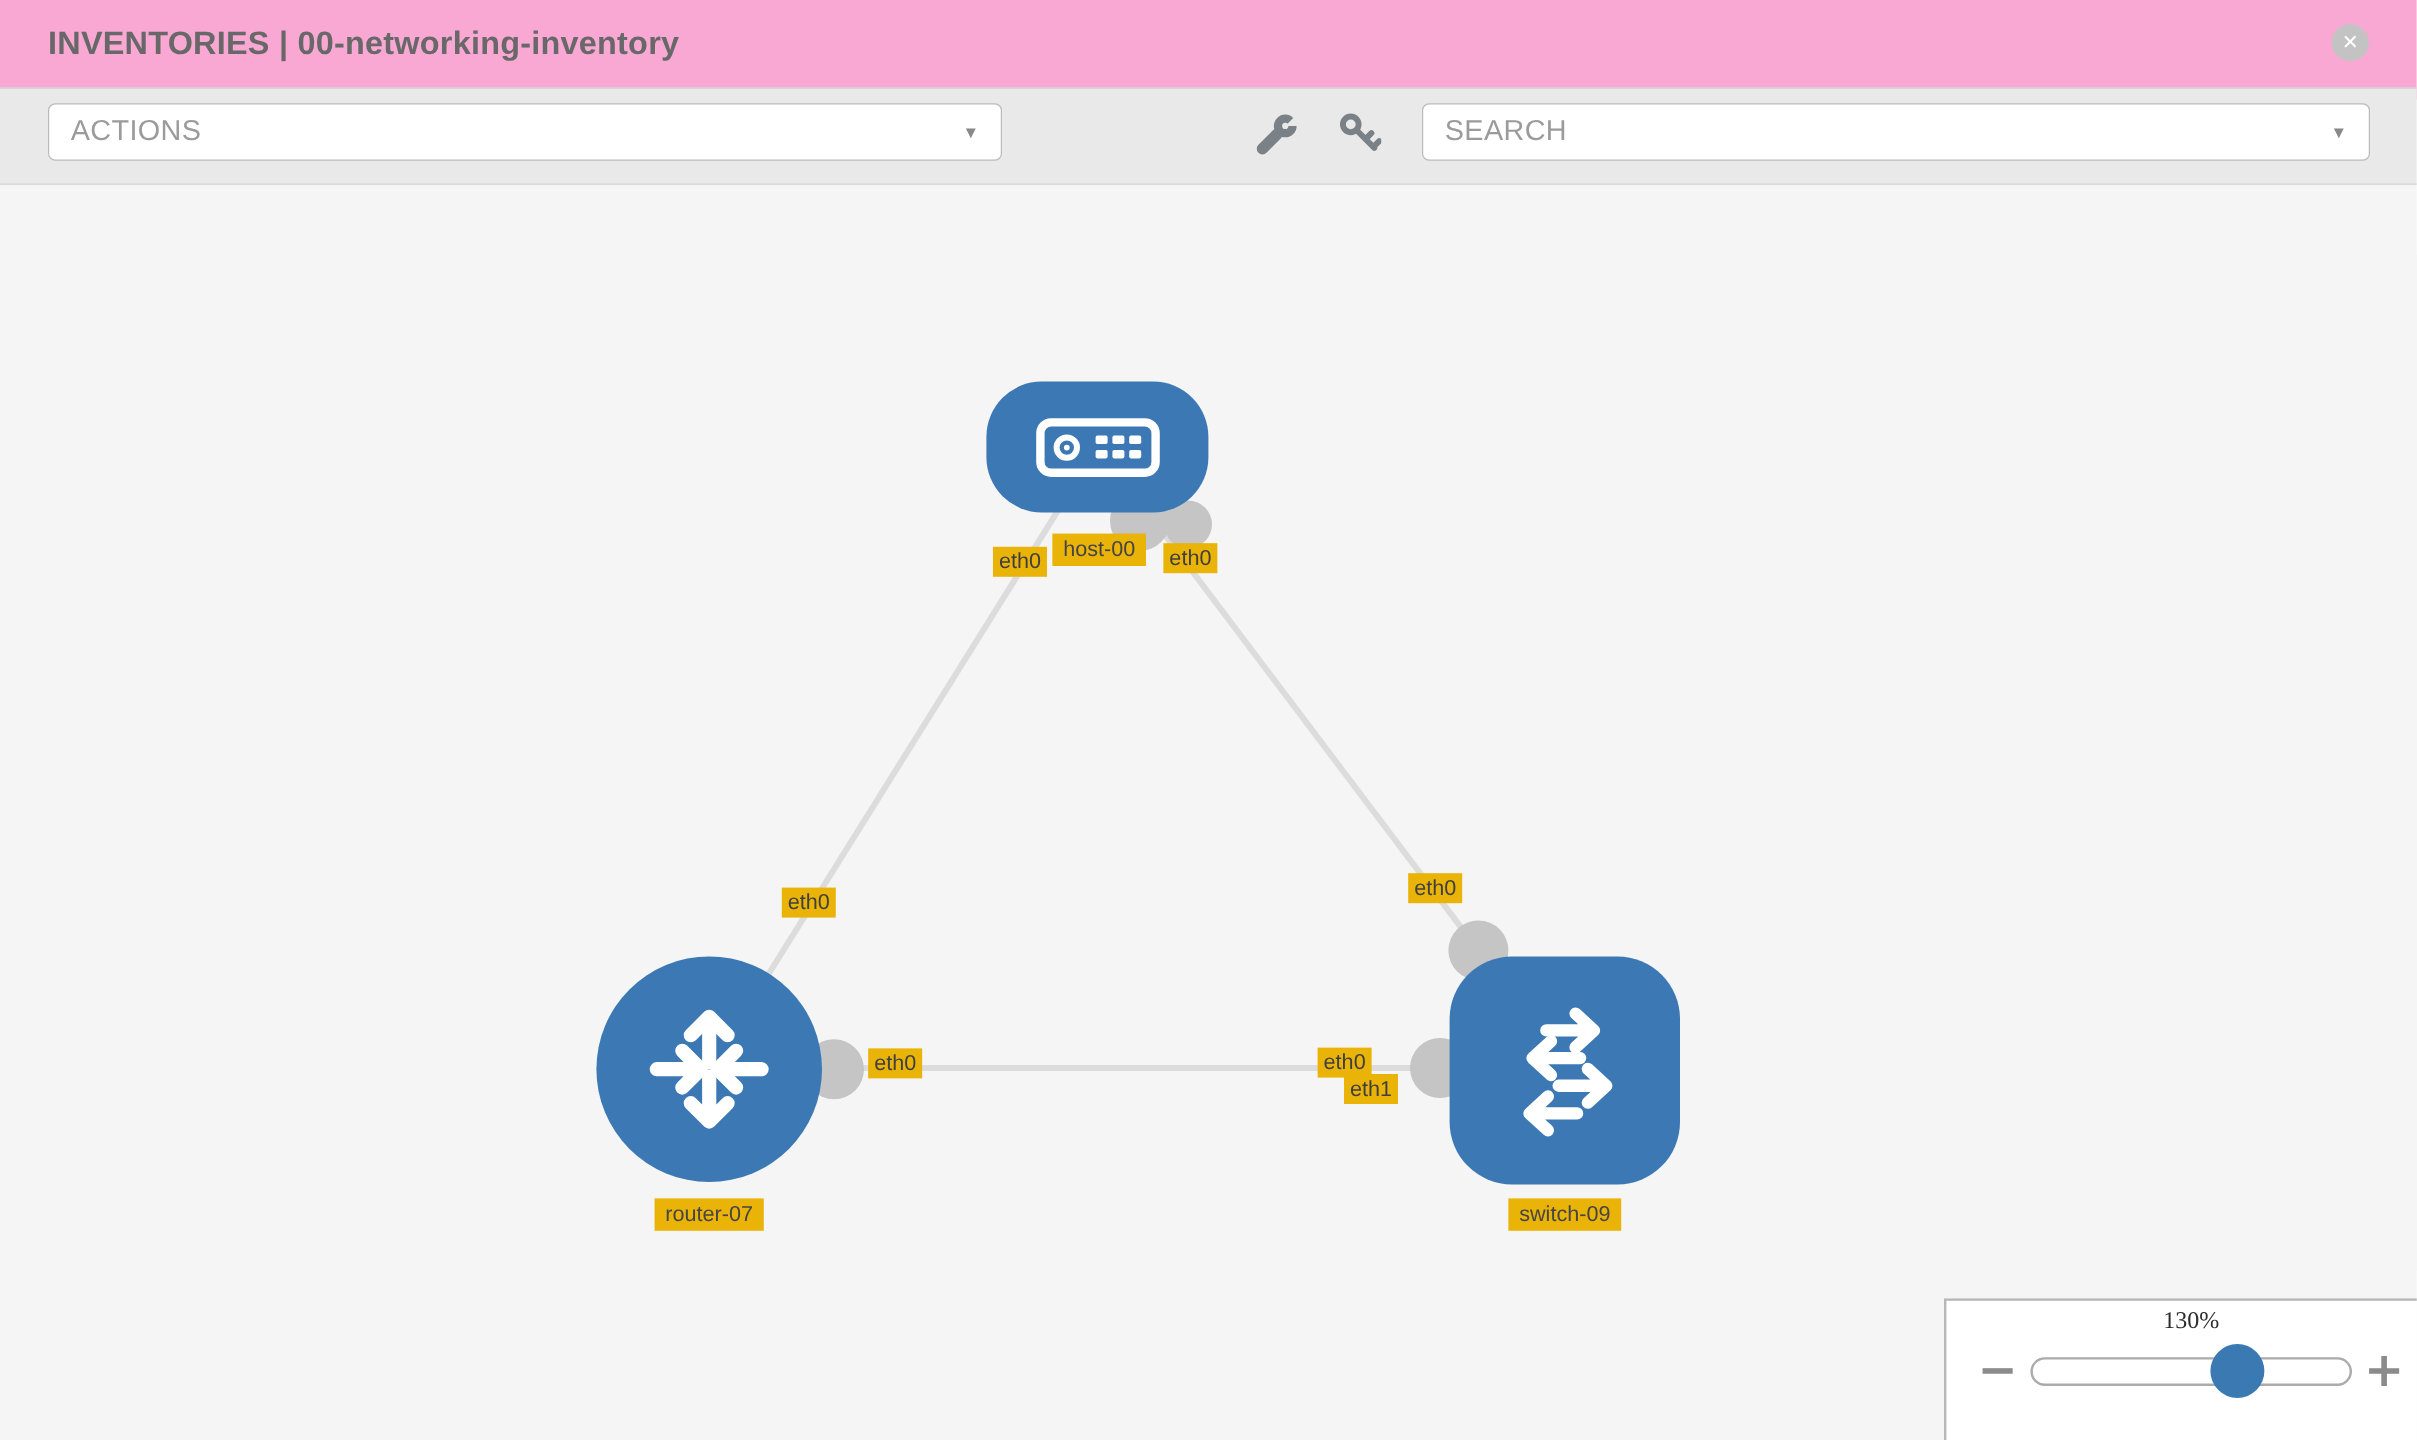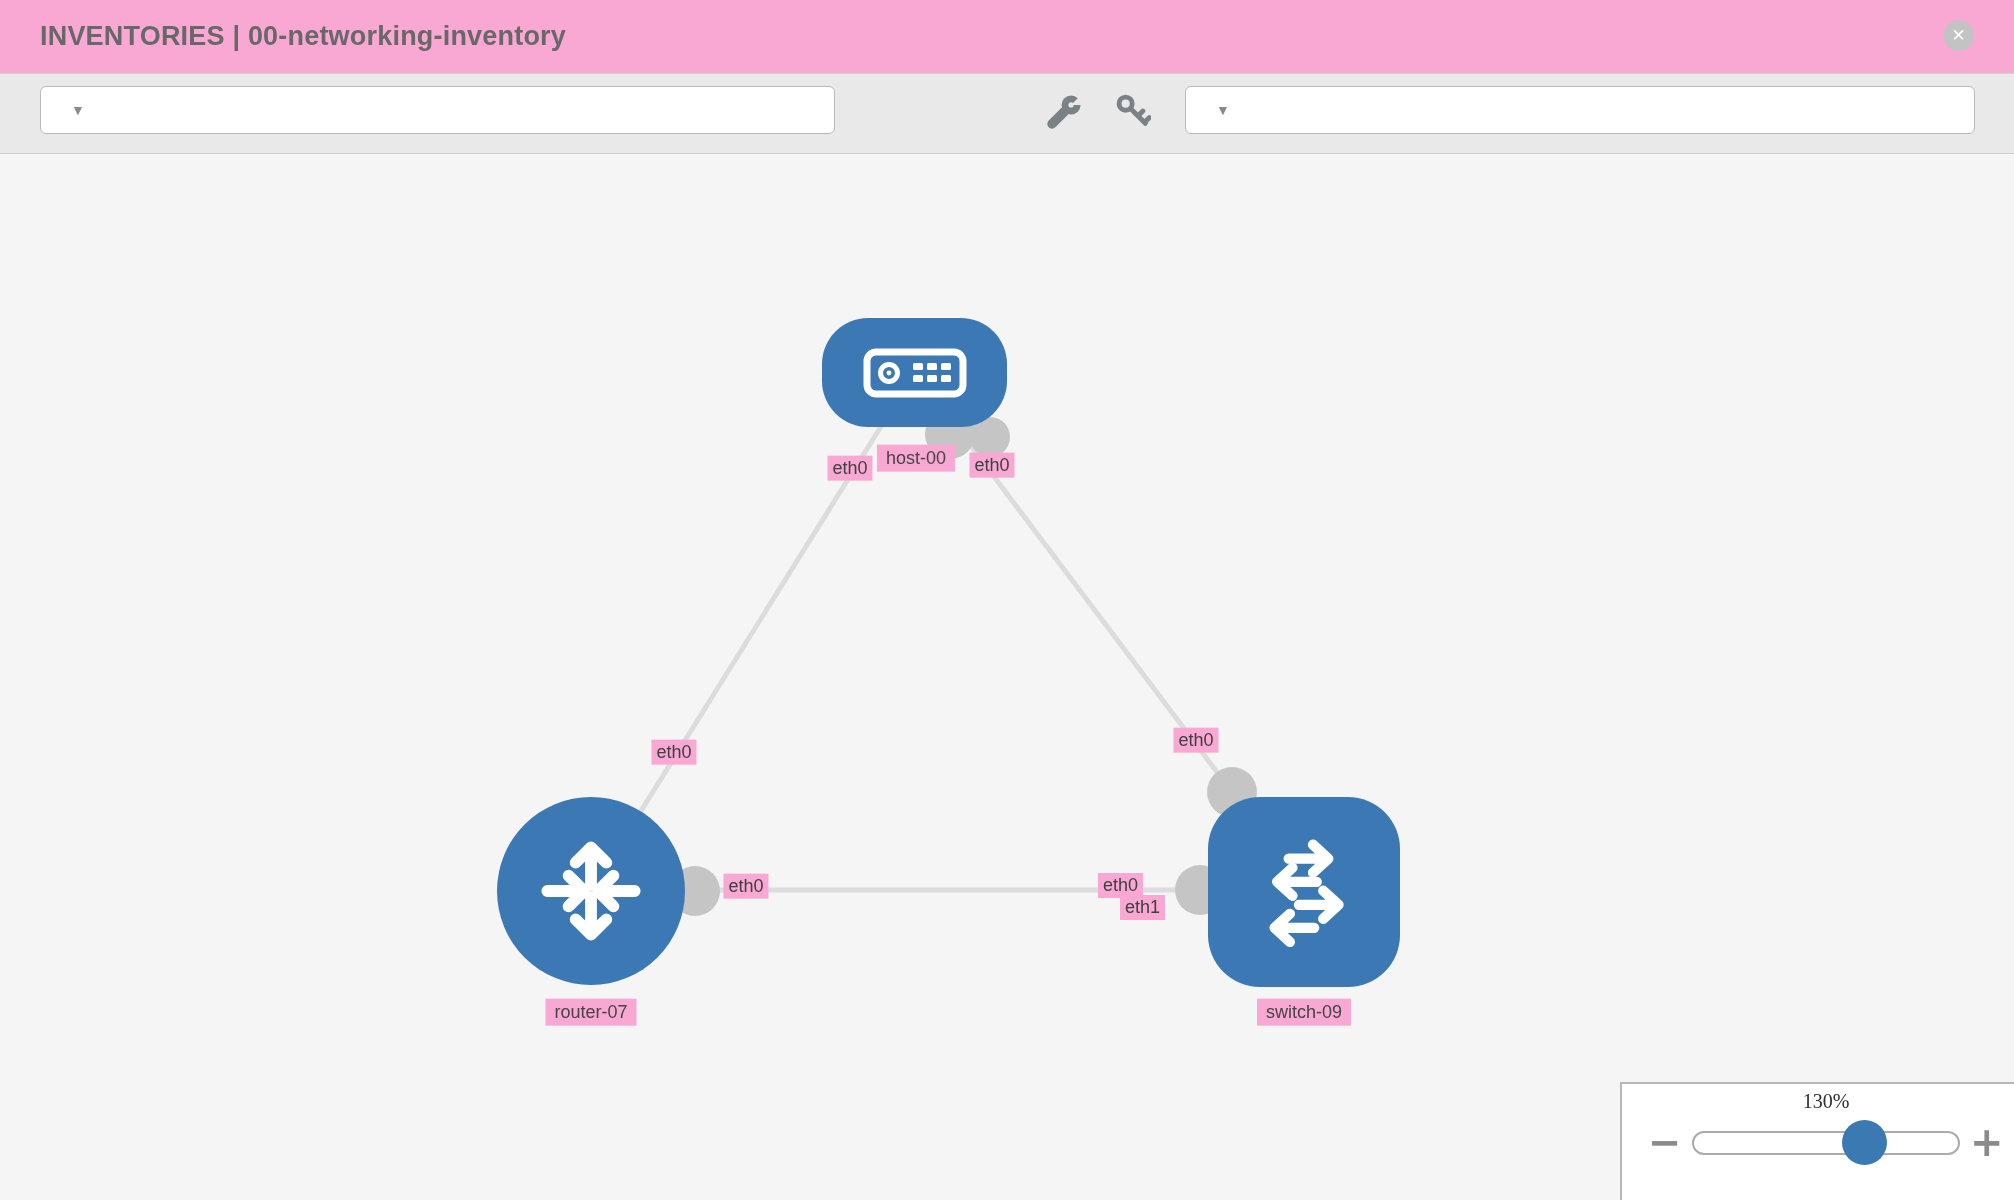--- a/index.html
+++ b/index.html
@@ -72,21 +72,21 @@
     background: #3c79b4;
     display: flex; align-items: center; justify-content: center;
     cursor: pointer;
   }
   .node-host   { left: 822px;  top: 164px; width: 185px; height: 109px; border-radius: 46px; }
   .node-router { left: 497px;  top: 643px; width: 188px; height: 188px; border-radius: 50%; }
   .node-switch { left: 1208px; top: 643px; width: 192px; height: 190px; border-radius: 52px; }
 
   .chip {
     position: absolute; z-index: 4;
-    background: #f9a8d4; color: #454545;
+    background: #eab308; color: #454545;
     white-space: nowrap; line-height: 1.15;
   }
   .node-label { font-size: 18px; padding: 3px 9px; transform: translate(-50%, -50%); }
   .if-label   { font-size: 18px; padding: 2px 5px; color: #3f3f3f; }
   .if-center  { transform: translate(-50%, -50%); }
 
   .lbl-host    { left: 916px;  top: 304px; }
   .lbl-router  { left: 591px;  top: 858px; }
   .lbl-switch  { left: 1304px; top: 858px; }
 
@@ -132,40 +132,42 @@
 
   <div class="header">
     <div class="page-title">INVENTORIES | 00-networking-inventory</div>
     <div class="close-btn">
       <span>✕</span>
     </div>
   </div>
 
   <div class="toolbar">
     <div class="dropdown dd-actions">
+      <span class="dd-label">ACTIONS</span>
       <span class="caret">▼</span>
     </div>
 
     <button class="tool-icon-btn btn-wrench">
       <svg width="38" height="38" viewBox="0 0 44 44">
         <circle cx="29" cy="15" r="11" fill="#7a8187"></circle>
         <path d="M29 15 L42 2 L45 15 Z" fill="#e9e9e9"></path>
         <circle cx="29" cy="15" r="3" fill="#e9e9e9"></circle>
         <line x1="7" y1="37" x2="21" y2="23" stroke="#7a8187" stroke-width="11" stroke-linecap="round"></line>
       </svg>
     </button>
 
     <button class="tool-icon-btn btn-key">
       <svg width="36" height="36" viewBox="0 0 44 44">
         <circle cx="13" cy="13" r="8" fill="none" stroke="#7a8187" stroke-width="6"></circle>
         <path d="M19 19 L37 37 M28 28 L34 22 M36 36 L42 30" stroke="#7a8187" stroke-width="6" fill="none" stroke-linecap="round"></path>
       </svg>
     </button>
 
     <div class="dropdown dd-search">
+      <span class="dd-label">SEARCH</span>
       <span class="caret">▼</span>
     </div>
   </div>
 
   <div class="canvas">
 
     <svg class="links-svg" width="2014" height="1046">
 
       <line x1="915" y1="218" x2="591" y2="737" stroke="#dcdcdc" stroke-width="5"></line>
       <line x1="915" y1="218" x2="1232" y2="638" stroke="#dcdcdc" stroke-width="5"></line>

